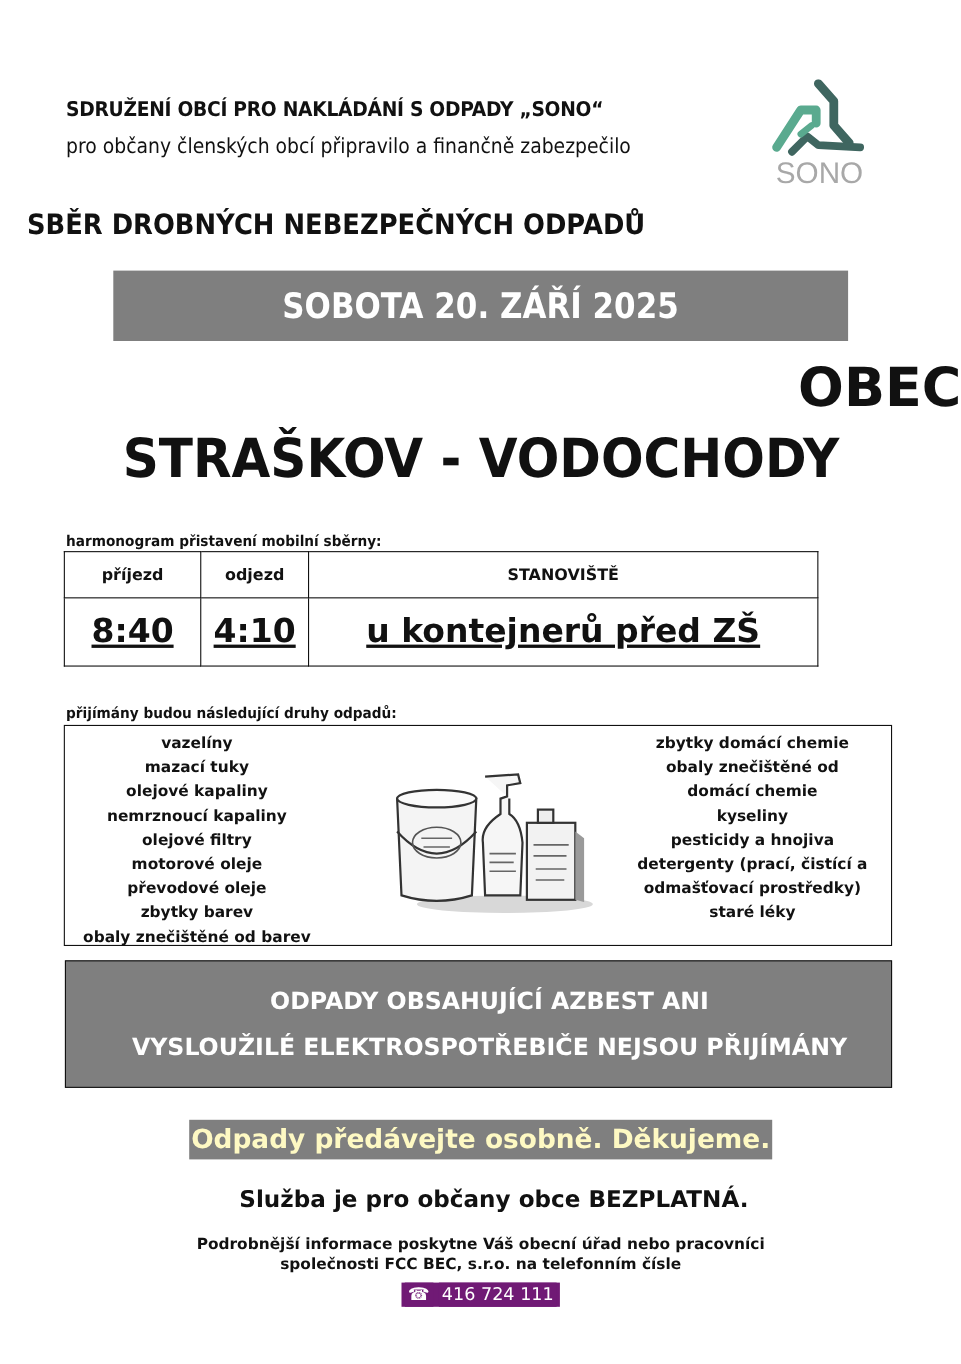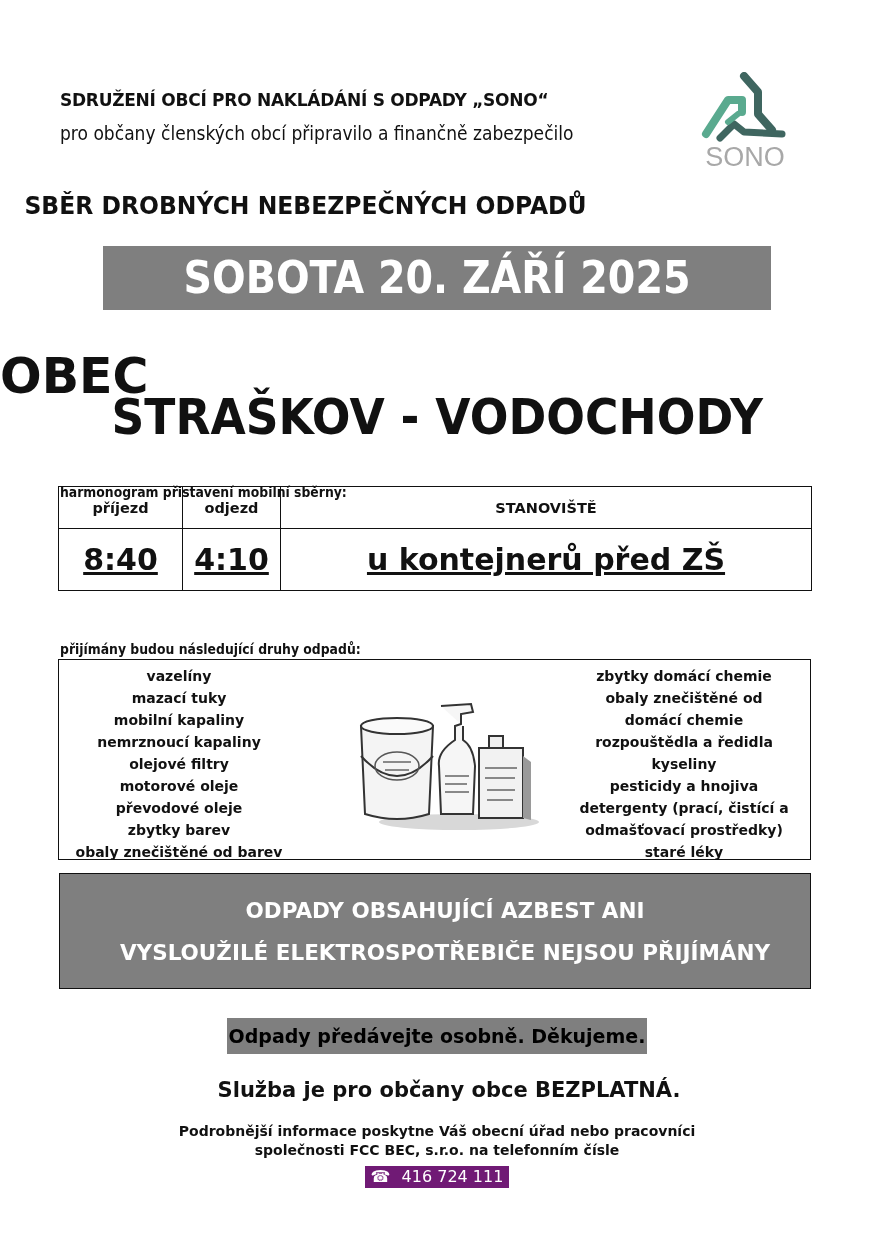--- a/index.html
+++ b/index.html
@@ -4,42 +4,42 @@
 <style>
   html, body { margin:0; padding:0; background:#ffffff; }
   body { width:874px; height:1240px; position:relative; overflow:hidden; font-family:"DejaVu Sans", sans-serif; color:#111; }
   .abs { position:absolute; }
   .org-title { left:60px; top:89px; font-size:18.5px; font-weight:bold; letter-spacing:-0.3px; white-space:nowrap; transform:scaleX(0.92); transform-origin:left; }
   .org-sub { left:60px; top:122px; font-size:19px; white-space:nowrap; transform:scaleX(0.9); transform-origin:left; }
   .logo { left:698px; top:72px; width:96px; height:102px; }
   .logo-text { position:absolute; left:4px; top:70px; width:86px; text-align:center; font-family:"Liberation Sans", sans-serif; font-size:27px; color:#a8a8a8; letter-spacing:0px; }
   .main-title { left:0; width:874px; top:190px; text-align:left; font-size:25.5px; font-weight:bold; white-space:nowrap; }
   .main-title span { display:inline-block; transform:scaleX(0.92); }
-  .date-banner { left:103px; top:246px; width:668px; height:64px; background:#7f7f7f; color:#fff; text-align:center; font-weight:bold; font-size:45px; line-height:64px; white-space:nowrap; }
+  .date-banner { left:103px; top:246px; width:668px; height:64px; background:#7f7f7f; color:#fff; text-align:center; font-weight:bold; font-size:32px; line-height:64px; white-space:nowrap; }
   .date-banner span { display:inline-block; transform:scaleX(0.88); }
-  .obec { left:0; width:874px; top:325px; text-align:left; font-weight:bold; font-size:49px; line-height:56px;margin-top:24px; }
+  .obec { left:0; width:874px; top:325px; text-align:right; font-weight:bold; font-size:49px; line-height:56px; }
   .town { left:0; width:874px; top:388px; text-align:center; font-weight:bold; font-size:49px; line-height:60px; white-space:nowrap; }
   .town span { display:inline-block; transform:scaleX(0.93); }
   .sched-label { left:60px; top:484px; font-size:13.5px; font-weight:bold; white-space:nowrap; transform:scaleX(0.92); transform-origin:left; }
-  table.sched { position:absolute; left:58px; top:486px; width:754px; border-collapse:collapse;border-radius:14px; }
+  table.sched { position:absolute; left:58px; top:501px; width:686px; border-collapse:collapse;border-radius:14px; }
   table.sched td { border:1px solid #111; text-align:center; font-weight:bold; padding:0; }
   table.sched tr.h td { height:41px; font-size:14.5px; }
   table.sched tr.v td { height:61px; font-size:30px;text-decoration:underline; }
   .types-label { left:60px; top:641px; font-size:13.5px; font-weight:bold; white-space:nowrap; transform:scaleX(0.92); transform-origin:left; }
   .types-box { left:58px; top:659px; width:753px; height:201px; border:1px solid #111; box-sizing:border-box; }
   .col { position:absolute; top:5px; text-align:center; font-weight:bold; font-size:14px; }
   .col div { line-height:22px; height:22px; white-space:nowrap; }
   .col-left { left:0; width:240px; }
   .col-right { left:500px; width:250px; }
   .illus { position:absolute; left:290px; top:36px; width:190px; height:136px; }
   .warn-box { left:59px; top:873px; width:752px; height:116px; background:#7f7f7f; border:1px solid #111; box-sizing:border-box; color:#fff; text-align:center; font-weight:bold; font-size:21.5px;padding-left:20px; }
   .warn-box div { line-height:42px; white-space:nowrap; }
   .warn-box .l1 { margin-top:16px; }
   .thanks { left:0; width:874px; top:1018px; text-align:center; }
-  .thanks span { display:inline-block; background:#7f7f7f; color:#000000; font-weight:bold; font-size:19px; line-height:36px; padding:0 2px; white-space:nowrap; }
+  .thanks span { display:inline-block; background:#7f7f7f; color:#fef9c3; font-weight:bold; font-size:24px; line-height:36px; padding:0 2px; white-space:nowrap; }
   .free { left:0; width:874px; top:1078px; text-align:center; font-weight:bold; font-size:21px; white-space:nowrap;padding-left:12px; }
   .info { left:0; width:874px; top:1122px; text-align:center; font-weight:bold; font-size:14px; line-height:19px; }
   .phone { left:0; width:874px; top:1166px; text-align:center; }
   .phone span { display:inline-block; background:#701a75; color:#fff; font-size:16px; line-height:22px; padding:0 3px; }
 </style>
 </head>
 <body>
 
 <div class="abs org-title">SDRUŽENÍ OBCÍ PRO NAKLÁDÁNÍ S ODPADY „SONO“</div>
 <div class="abs org-sub">pro občany členských obcí připravilo a finančně zabezpečilo</div>
@@ -80,21 +80,21 @@
     <td>u kontejnerů před ZŠ</td>
   </tr>
 </tbody>
   </table>
 
 <div class="abs types-label">přijímány budou následující druhy odpadů:</div>
 <div class="abs types-box">
   <div class="col col-left">
     <div>vazelíny</div>
     <div>mazací tuky</div>
-    <div>mobilní kapaliny</div>
+    <div>olejové kapaliny</div>
     <div>nemrznoucí kapaliny</div>
     <div>olejové filtry</div>
     <div>motorové oleje</div>
     <div>převodové oleje</div>
     <div>zbytky barev</div>
     <div>obaly znečištěné od barev</div>
   </div>
 
   <svg class="illus" viewBox="0 0 190 136">
     <ellipse cx="110" cy="126" rx="80" ry="8" fill="#d8d8d8"></ellipse>
@@ -111,21 +111,20 @@
     <rect x="130" y="52" width="44" height="70" fill="#f2f2f2" stroke="#333" stroke-width="2"></rect>
     <rect x="140" y="40" width="14" height="12" fill="#eee" stroke="#333" stroke-width="2"></rect>
     <path d="M136 72 h32 M136 82 h30 M138 94 h28 M138 104 h26" stroke="#666" stroke-width="1.5"></path>
     <path d="M174 60 L182 66 L182 124 L174 122 Z" fill="#9a9a9a"></path>
   </svg>
 
   <div class="col col-right">
     <div>zbytky domácí chemie</div>
     <div>obaly znečištěné od</div>
     <div>domácí chemie</div>
-    <div>rozpouštědla a ředidla</div>
     <div>kyseliny</div>
     <div>pesticidy a hnojiva</div>
     <div>detergenty (prací, čistící a</div>
     <div>odmašťovací prostředky)</div>
     <div>staré léky</div>
   </div>
 </div>
 
 <div class="abs warn-box">
   <div class="l1">ODPADY OBSAHUJÍCÍ AZBEST ANI</div>

